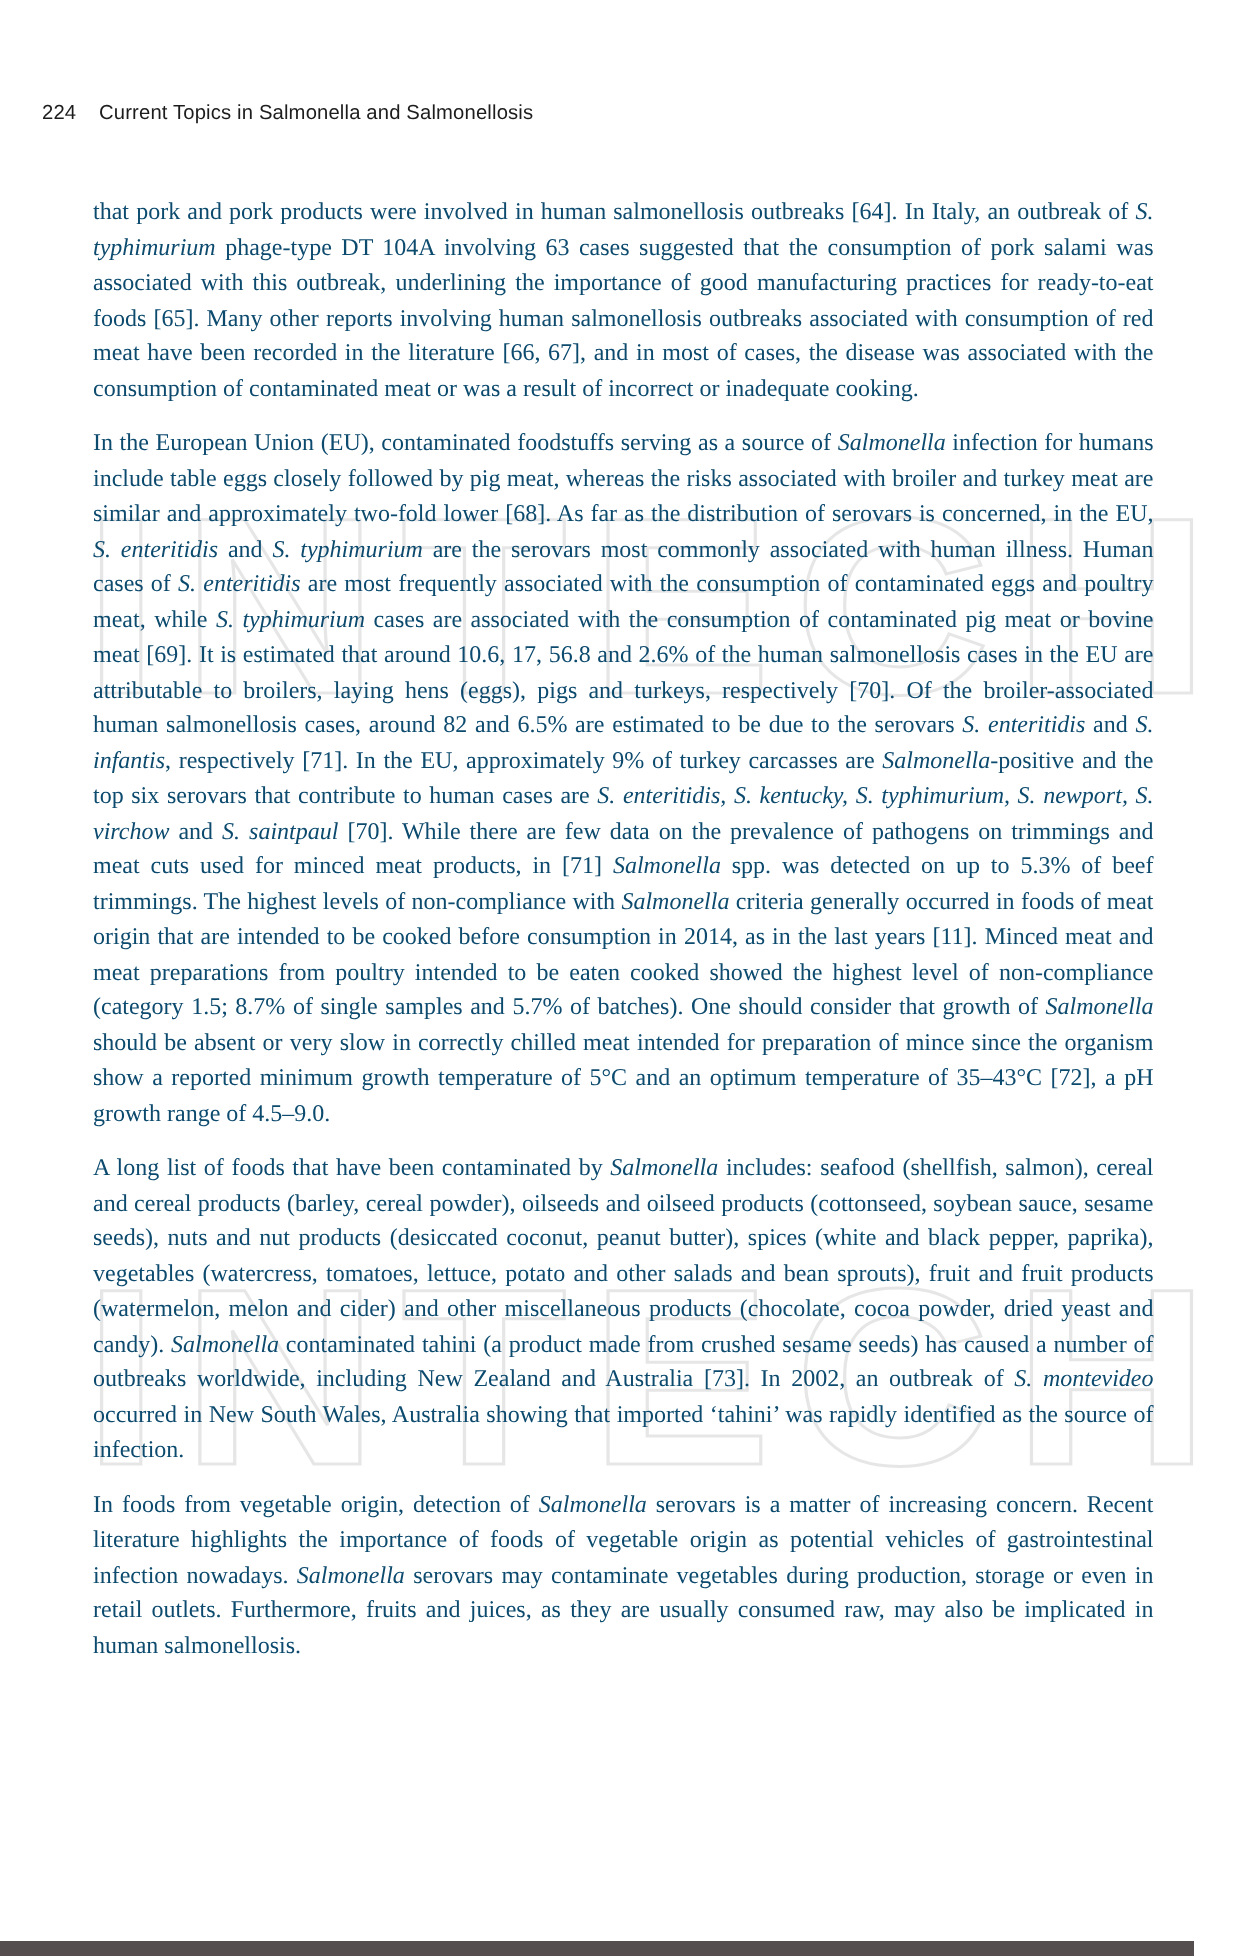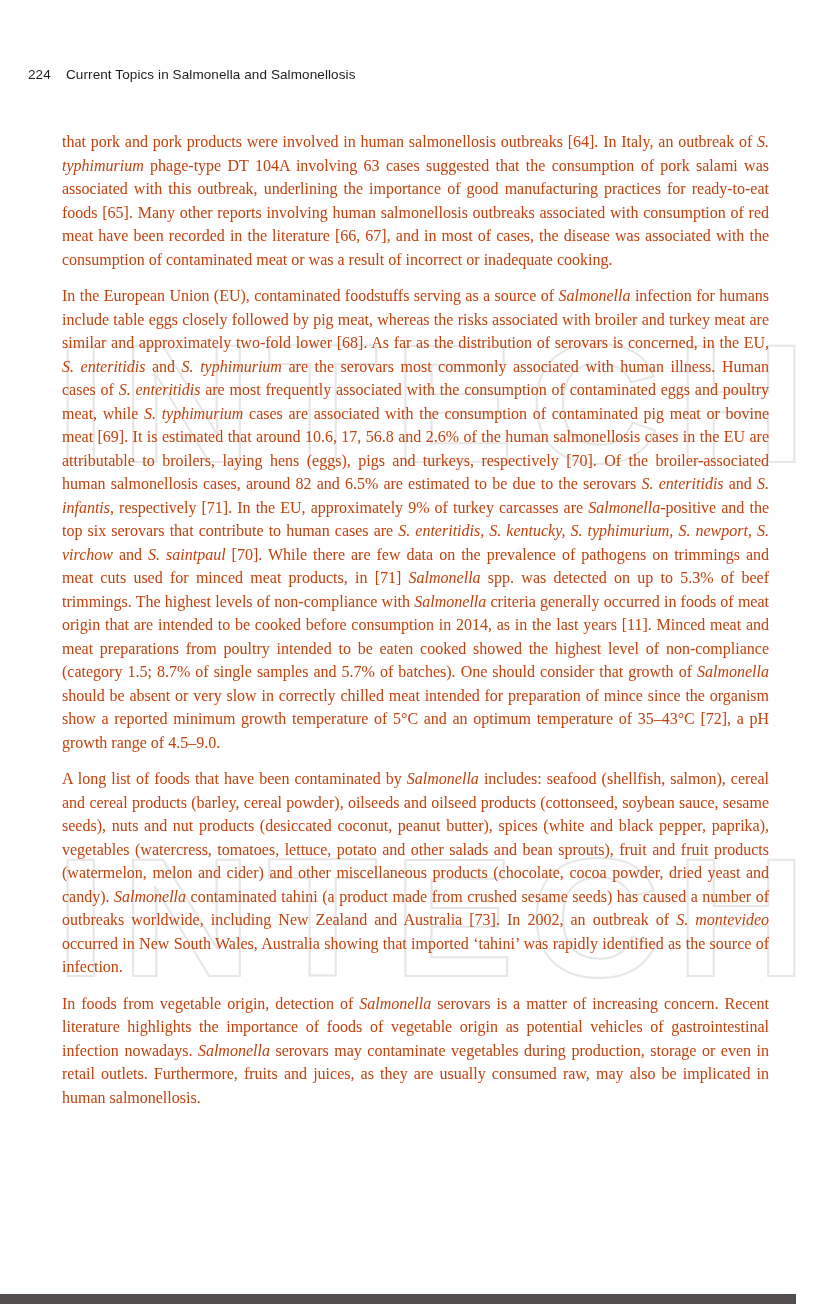--- a/index.html
+++ b/index.html
@@ -46,21 +46,21 @@
   .watermark-top { top: 320px; }
   .watermark-bottom { top: 834px; }
   .body-text {
     position: absolute;
     top: 130px;
     left: 62px;
     width: 707px;
     z-index: 1;
     font-size: 16px;
     line-height: 23.5px;
-    color: #c2410c;
+    color: #0c4a6e;
     text-align: justify;
   }
   .body-text p { margin: 0 0 13px 0; }
   .body-text i { font-style: italic; }
   .footer-bar {
     position: absolute;
     left: 0;
     bottom: 0;
     width: 824px;
     height: 10px;

